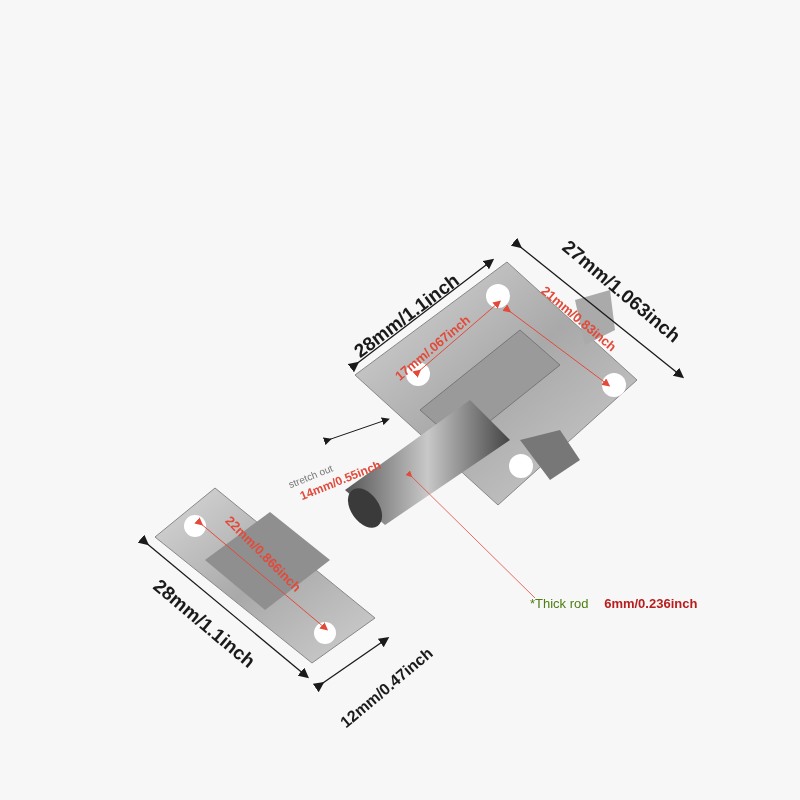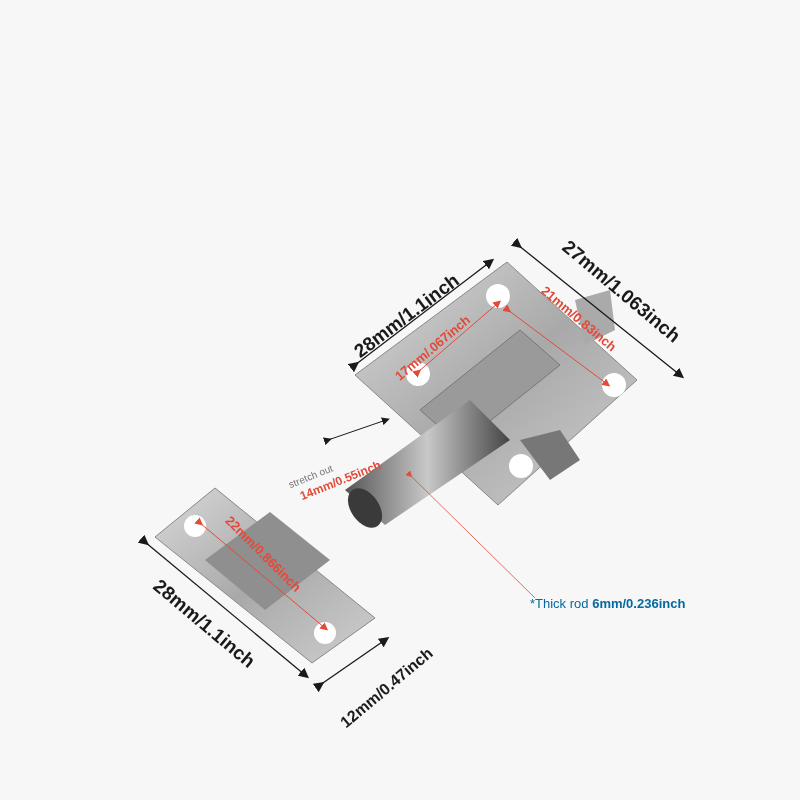--- a/index.html
+++ b/index.html
@@ -68,18 +68,18 @@
   <line x1="410" y1="475" x2="535" y2="598" stroke="#e24a3a" stroke-width="0.8" marker-start="url(#ar)"></line>
 </svg>
 
 <div class="lbl dark" style="left:350px;top:345px;transform:rotate(-37deg);">28mm/1.1inch</div>
 <div class="lbl dark" style="left:572px;top:236px;transform:rotate(40deg);">27mm/1.063inch</div>
 <div class="lbl red" style="left:392px;top:372px;transform:rotate(-40deg);">17mm/.067inch</div>
 <div class="lbl red" style="left:548px;top:283px;transform:rotate(40deg);">21mm/0.83inch</div>
 <div class="lbl gray" style="left:287px;top:480px;transform:rotate(-22deg);">stretch out</div>
 <div class="lbl red" style="left:298px;top:490px;transform:rotate(-22deg);font-size:12px;">14mm/0.55inch</div>
 <div class="lbl" style="left:530px;top:596px;font-size:13px;">
-  <span style="color:#0369a1;font-weight:normal;">*Thick rod</span>
-  <span style="color:#0369a1;">6mm/0.236inch</span>
+  <span style="color:#4d7c0f;font-weight:normal;">*Thick rod</span>
+  <span style="color:#b91c1c;margin-left:12px;">6mm/0.236inch</span>
 </div>
 <div class="lbl red" style="left:233px;top:513px;transform:rotate(45deg);">22mm/0.866inch</div>
 <div class="lbl dark" style="left:163px;top:575px;transform:rotate(40deg);">28mm/1.1inch</div>
 <div class="lbl dark" style="left:337px;top:718px;transform:rotate(-40deg);font-size:16px;">12mm/0.47inch</div>
 
 </body></html>

